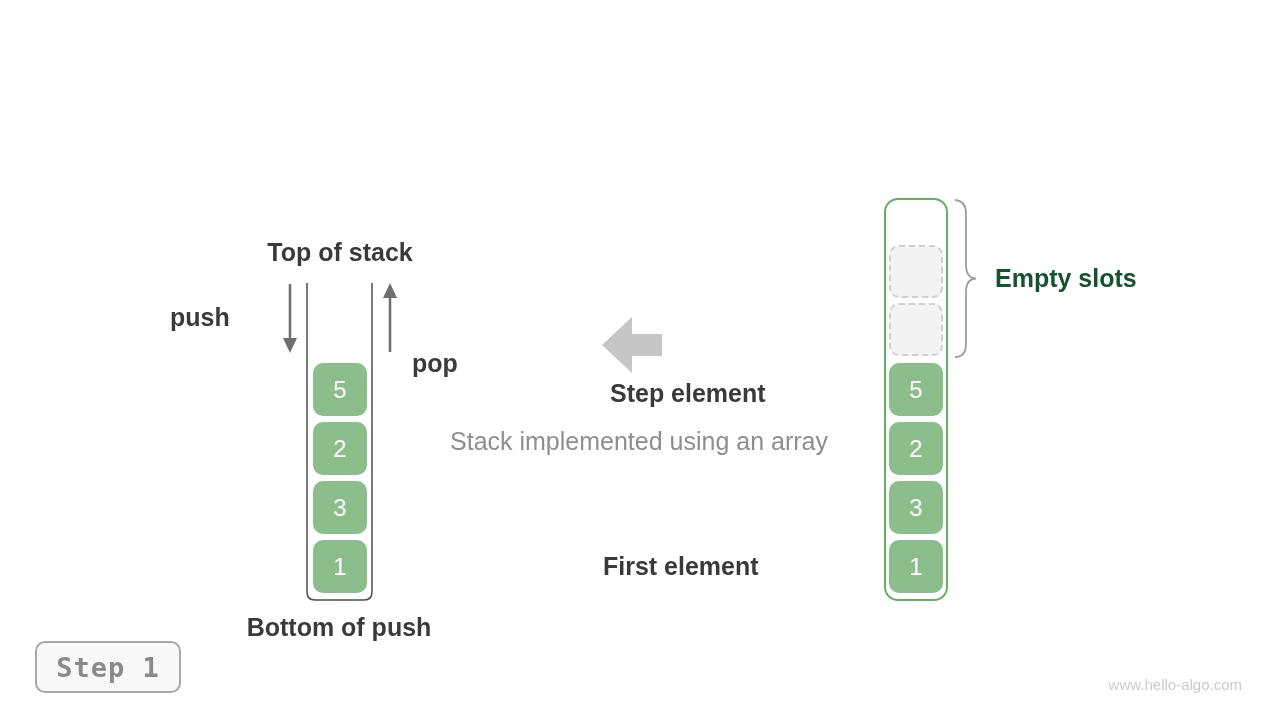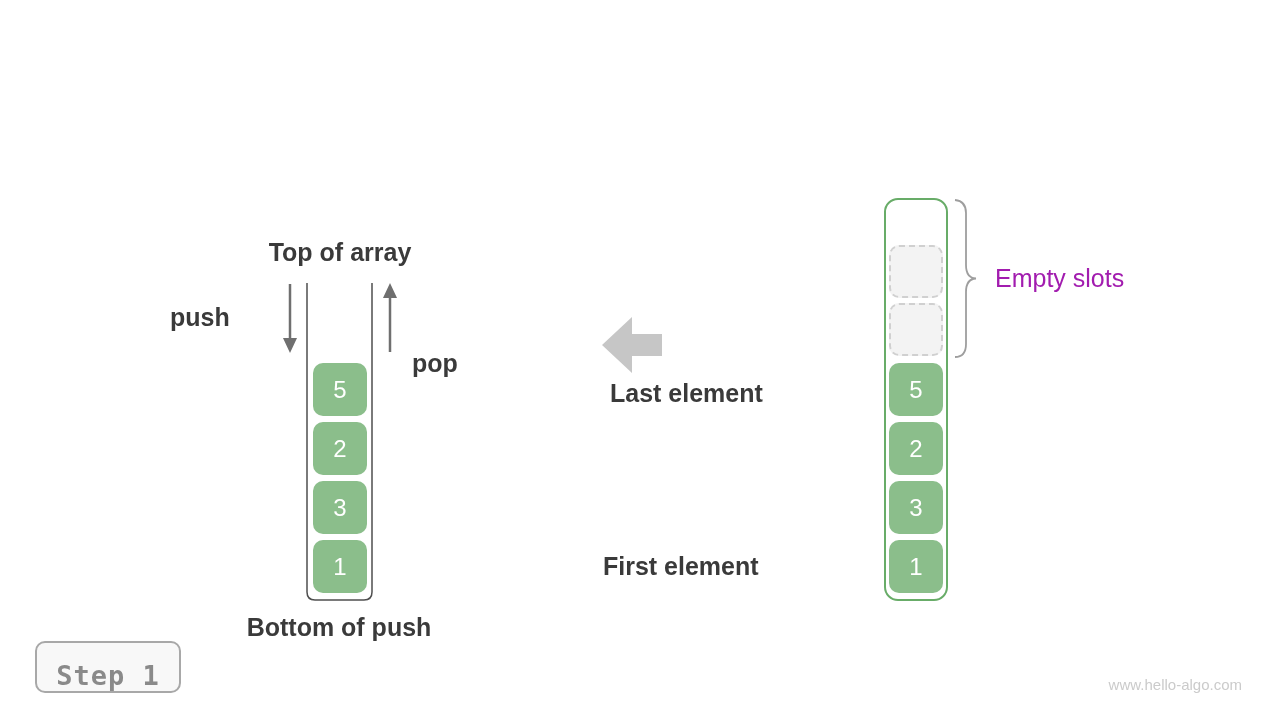--- a/index.html
+++ b/index.html
@@ -9,21 +9,21 @@
     background:#ffffff;
     overflow:hidden;
     font-family:"Liberation Sans", sans-serif;
   }
   .lineart{position:absolute;left:0;top:0;width:1280px;height:720px;pointer-events:none;}
   .abs{position:absolute;}
   .label-dark{
     font-size:25px;font-weight:bold;color:#3a3a3a;line-height:28px;
   }
   .label-gray{
-    font-size:25px;font-weight:normal;color:#a21caf;line-height:28px;
+    font-size:25px;font-weight:bold;color:#14532d;line-height:28px;
   }
   .caption{
     font-size:25px;font-weight:normal;color:#8e8e8e;line-height:30px;text-align:center;
   }
   .cell{
     position:absolute;
     width:54px;height:53px;
     background:#8bbe8b;
     border-radius:10px;
     color:#ffffff;
@@ -48,21 +48,21 @@
     background:#ffffff;
   }
   .step-badge{
     position:absolute;
     left:35px;top:641px;
     width:146px;height:52px;
     background:#f8f8f8;
     border:2px solid #a8a8a8;
     border-radius:10px;
     box-sizing:border-box;
-    display:flex;align-items:flex-end;justify-content:center;
+    display:flex;align-items:center;justify-content:center;
     font-family:"DejaVu Sans Mono","Liberation Mono",monospace;
     font-size:27px;font-weight:bold;color:#8a8a8a;
     letter-spacing:1px;
   }
   .watermark{
     position:absolute;
     right:38px;top:676px;
     font-family:Liberation Sans, sans-serif;
     font-size:15px;color:#cbcbcb;
   }
@@ -92,43 +92,44 @@
 
     <path d="M955,200 Q966,201 966,213 L966,265 Q966,278 976,278.5 Q966,279 966,292 L966,344 Q966,357 955,357" fill="none" stroke="#9e9e9e" stroke-width="1.8"></path>
 
     <g fill="#969696">
       <circle cx="916" cy="213" r="2.7"></circle>
       <circle cx="916" cy="222" r="2.7"></circle>
       <circle cx="916" cy="231" r="2.7"></circle>
     </g>
   </svg>
 
-  <div class="abs label-dark ta-c" style="left:240px;top:238px;width:200px;">Top of array</div>
+  <div class="abs label-dark ta-c" style="left:240px;top:238px;width:200px;">Top of stack</div>
   <div class="abs label-dark ta-r" style="left:170px;top:303px;width:100px;">push</div>
   <div class="abs label-dark" style="left:412px;top:313px;width:100px;margin-top:36px;">pop</div>
   <div class="abs label-dark ta-c" style="left:229px;top:613px;width:220px;">Bottom of push</div>
 
   <div class="cell" style="left:313px;top:363px;">5</div>
   <div class="cell" style="left:313px;top:422px;">2</div>
   <div class="cell" style="left:313px;top:481px;">3</div>
   <div class="cell" style="left:313px;top:540px;">1</div>
 
+  <div class="abs caption" style="left:429px;top:426px;width:420px;">Stack implemented using an array</div>
 
   <div class="array-container"></div>
 
   <div class="empty-slot" style="left:889px;top:245px;"></div>
   <div class="empty-slot" style="left:889px;top:303px;"></div>
 
   <div class="cell" style="left:889px;top:363px;">5</div>
   <div class="cell" style="left:889px;top:422px;">2</div>
   <div class="cell" style="left:889px;top:481px;">3</div>
   <div class="cell" style="left:889px;top:540px;">1</div>
 
   <div class="abs label-gray" style="left:995px;top:264px;">Empty slots</div>
-  <div class="abs label-dark ta-r" style="left:610px;top:379px;width:250px;">Last element</div>
+  <div class="abs label-dark ta-r" style="left:610px;top:379px;width:250px;">Step element</div>
   <div class="abs label-dark ta-r" style="left:603px;top:552px;width:250px;">First element</div>
 
   <div class="step-badge">
     <span>Step 1</span>
   </div>
 
   <div class="watermark">www.hello-algo.com</div>
 
 </div>
 

